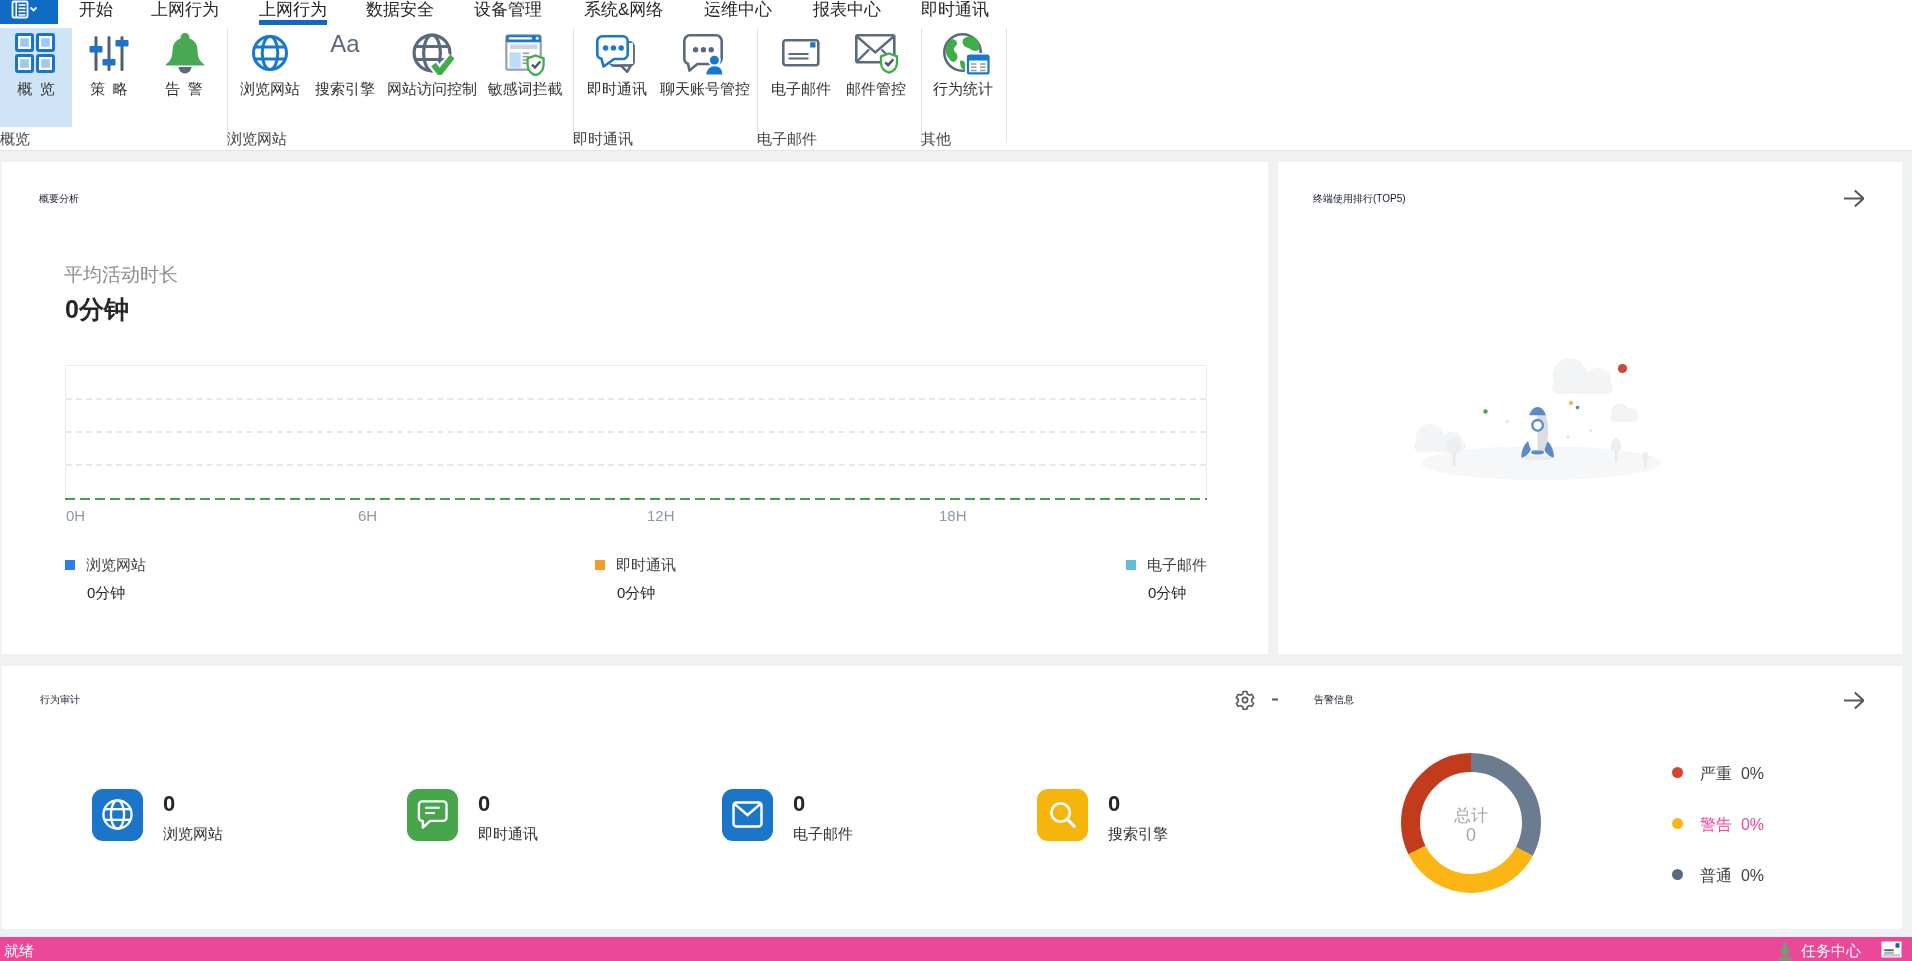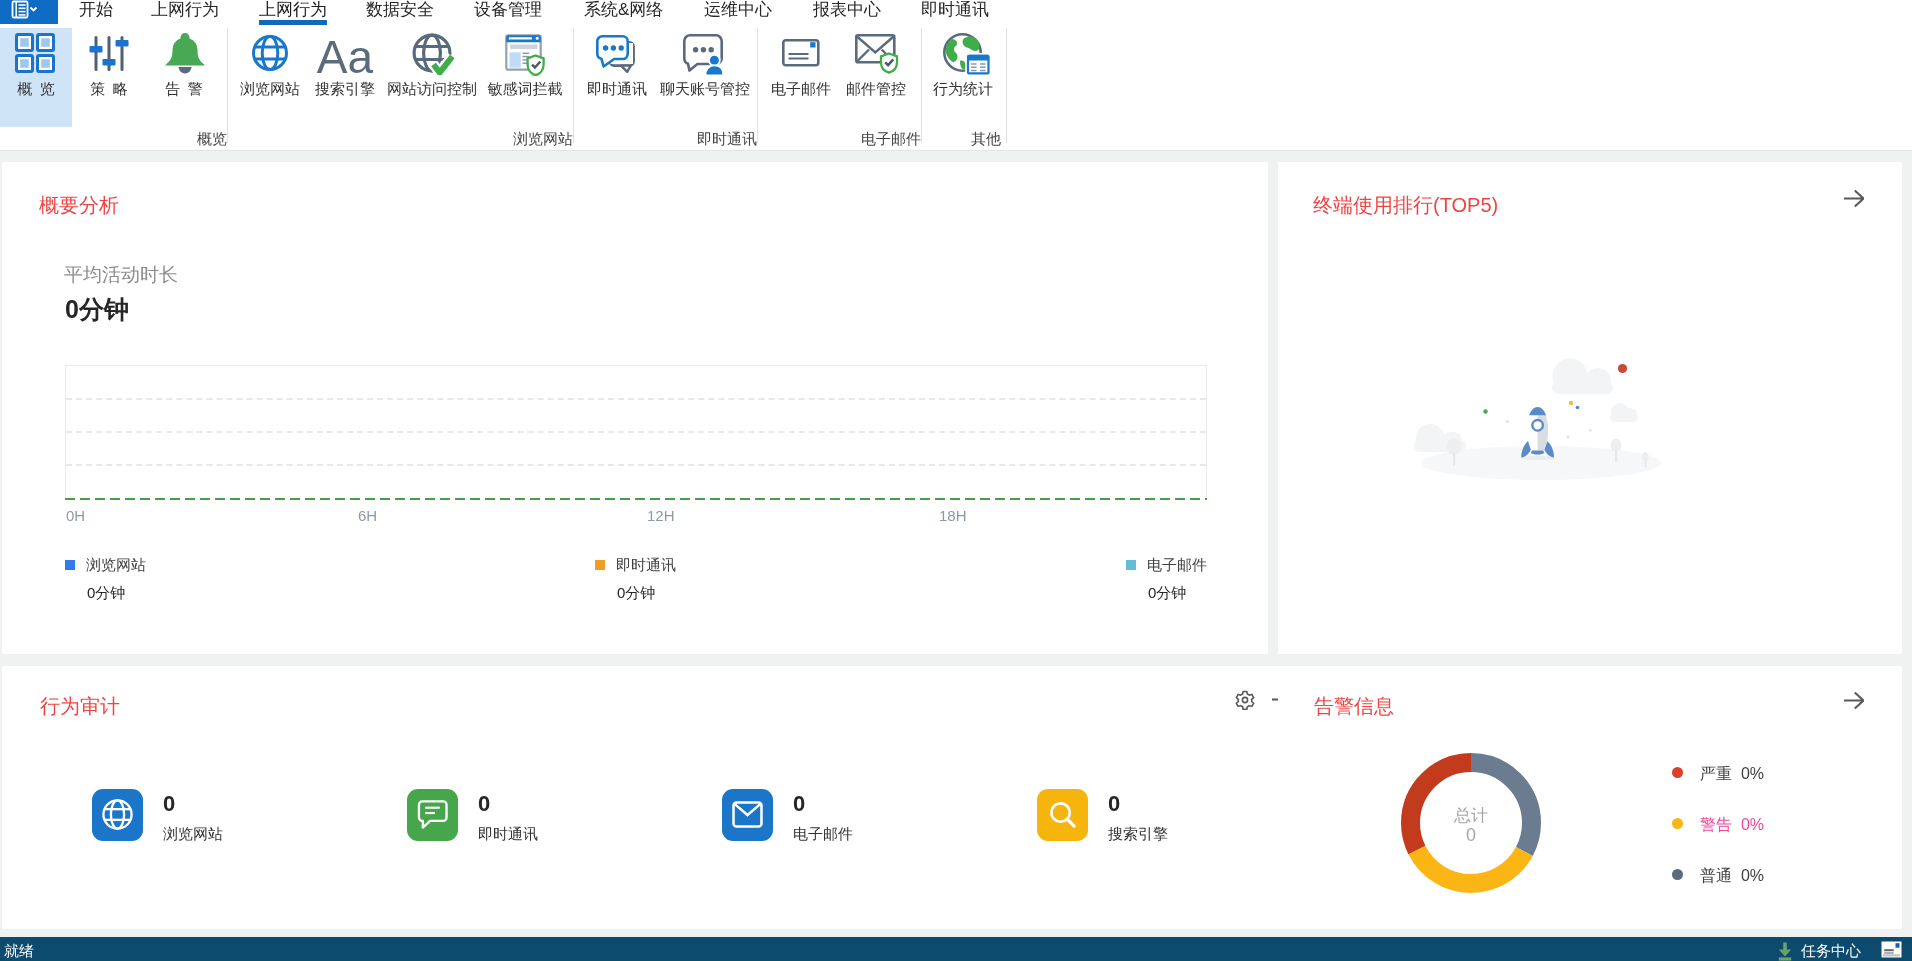--- a/index.html
+++ b/index.html
@@ -7,44 +7,44 @@
 #tabbar{position:absolute;left:0;top:0;width:1912px;height:25px;background:#fff}
 #appbtn{position:absolute;left:0;top:0;width:58px;height:24px;background:#0f6cc4}
 .tab{position:absolute;top:0;height:25px;line-height:20px;font-size:17px;color:#262626;white-space:nowrap}
 .tab.active{color:#1a1a1a}
 #tabuline{position:absolute;left:259px;top:20px;width:68px;height:5px;background:#1467be}
 
 #ribbon{position:absolute;left:0;top:25px;width:1912px;height:126px;background:#fff;border-bottom:1px solid #e4e4e4}
 .rsep{position:absolute;top:3px;width:1px;height:115px;background:#e2e2e2}
 .rbtn{position:absolute;top:0;text-align:center}
 .rlabel{position:absolute;top:55px;width:100%;text-align:center;font-size:15px;color:#333;white-space:nowrap}
-.glabel{position:absolute;top:105px;text-align:right;font-size:15px;color:#444;white-space:nowrap}
+.glabel{position:absolute;top:105px;text-align:left;font-size:15px;color:#444;white-space:nowrap}
 #ovbtn{position:absolute;left:0;top:3px;width:72px;height:99px;background:#cfe4f7}
 
 .panel{position:absolute;background:#fff}
 #p1{left:2px;top:162px;width:1266px;height:492px}
 #p2{left:1278px;top:162px;width:624px;height:492px}
 #p3{left:2px;top:666px;width:1326px;height:263px}
 #p4{left:1278px;top:666px;width:624px;height:263px}
-.ptitle{position:absolute;font-size:20px;color:#ef4444}
+.ptitle{position:absolute;font-size:10px;color:#0f172a}
 
 #chartbox{position:absolute;left:63px;top:203px;width:1142px;height:134px;border:1px solid #ebebeb;border-bottom:none}
 .gline{position:absolute;left:0;width:100%;height:0;border-top:2px dashed #e8e8e8}
 #greenline{position:absolute;left:63px;top:336px;width:1142px;height:2px;background:repeating-linear-gradient(90deg,#43a047 0,#43a047 10px,rgba(0,0,0,0) 10px,rgba(0,0,0,0) 15px)}
 .xlab{position:absolute;top:345px;font-size:15px;color:#8e99a6}
 .leg{position:absolute;top:396px}
 .legsq{position:absolute;top:2px;left:0;width:10px;height:10px}
 .legt{position:absolute;left:21px;top:-2px;font-size:15px;color:#404040;white-space:nowrap}
 .legv{position:absolute;left:22px;top:26px;font-size:15px;color:#262626;white-space:nowrap}
 
 .tile{position:absolute;top:123px;width:51px;height:52px;border-radius:11px}
 .tnum{position:absolute;top:125px;font-size:22px;font-weight:bold;color:#262626}
 .tlab{position:absolute;top:159px;font-size:15px;color:#333;white-space:nowrap}
 
-#statusbar{position:absolute;left:0;top:937px;width:1912px;height:24px;background:#0c4a6e;color:#fff}
+#statusbar{position:absolute;left:0;top:937px;width:1912px;height:24px;background:#ec4899;color:#fff}
 </style></head>
 <body>
 <div id="tabbar">
   <div id="appbtn">
     <svg width="58" height="24" viewBox="0 0 58 24">
       <rect x="12.5" y="1.5" width="15" height="16" rx="1.2" fill="none" stroke="#fff" stroke-width="1.8"></rect>
       <line x1="16.2" y1="1.5" x2="16.2" y2="17.5" stroke="#fff" stroke-width="1.5"></line>
       <line x1="18.5" y1="5" x2="25.5" y2="5" stroke="#fff" stroke-width="1.6"></line>
       <line x1="18.5" y1="8.3" x2="25.5" y2="8.3" stroke="#fff" stroke-width="1.6"></line>
       <line x1="18.5" y1="11.6" x2="25.5" y2="11.6" stroke="#fff" stroke-width="1.6"></line>
@@ -117,21 +117,21 @@
         <circle cx="19" cy="19" r="16.5"></circle>
         <ellipse cx="19" cy="19" rx="7.8" ry="16.5"></ellipse>
         <line x1="3.5" y1="13" x2="34.5" y2="13"></line>
         <line x1="3.5" y1="25" x2="34.5" y2="25"></line>
       </g>
     </svg>
     <div class="rlabel">浏览网站</div>
   </div>
 
   <div class="rbtn" style="left:314px;width:62px">
-    <div style="position:absolute;left:0;top:5px;width:100%;text-align:center;font-size:46px;color:#5b6b7c">Aa</div>
+    <div style="position:absolute;left:0;top:5px;width:100%;text-align:center;font-size:24px;color:#5b6b7c">Aa</div>
     <div class="rlabel">搜索引擎</div>
   </div>
 
   <div class="rbtn" style="left:383px;width:98px">
     <svg style="position:absolute;left:29px;top:8px" width="42" height="42" viewBox="0 0 42 42">
       <g fill="none" stroke="#5a6a7e" stroke-width="3.2">
         <circle cx="20" cy="20" r="17.9"></circle>
         <ellipse cx="20" cy="20" rx="8.4" ry="17.9"></ellipse>
         <line x1="3.2" y1="13.5" x2="36.8" y2="13.5"></line>
         <line x1="3.2" y1="26.5" x2="36.8" y2="26.5"></line>

